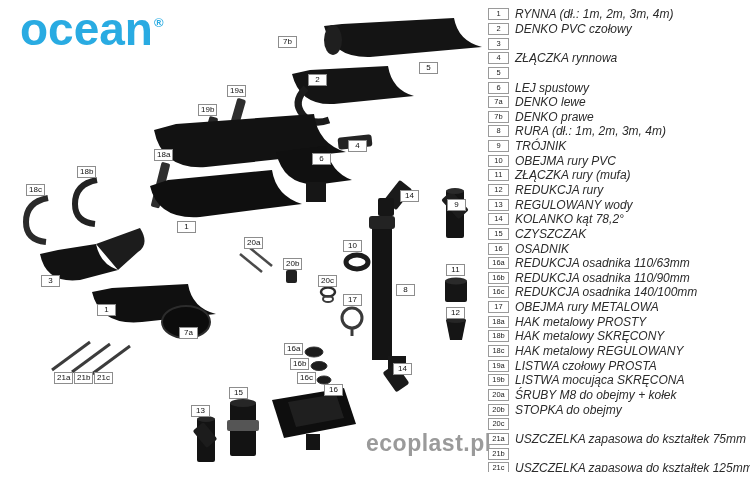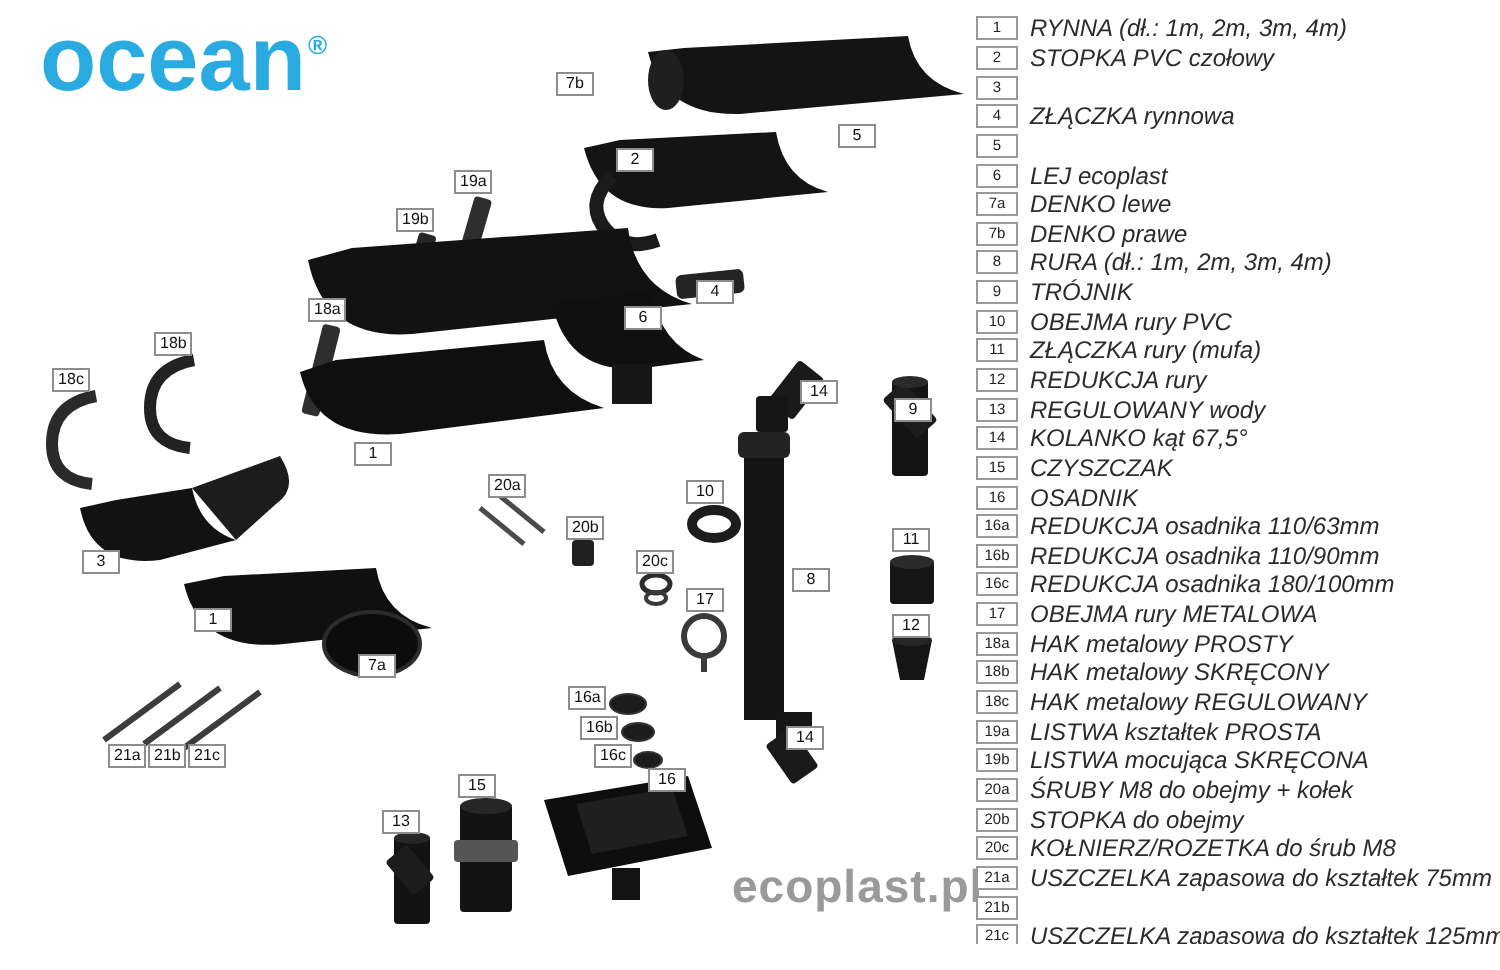--- a/index.html
+++ b/index.html
@@ -175,35 +175,35 @@
 
   <div class="watermark">ecoplast.pl</div>
 
   <div id="legend">
       <div class="lrow">
         <span class="lchip">1</span>
         <span class="ltext">RYNNA (dł.: 1m, 2m, 3m, 4m)</span>
       </div>
       <div class="lrow">
         <span class="lchip">2</span>
-        <span class="ltext">STOPKA PVC czołowy</span>
+        <span class="ltext">DENKO PVC czołowy</span>
       </div>
       <div class="lrow">
         <span class="lchip">3</span>
       </div>
       <div class="lrow">
         <span class="lchip">4</span>
         <span class="ltext">ZŁĄCZKA rynnowa</span>
       </div>
       <div class="lrow">
         <span class="lchip">5</span>
       </div>
       <div class="lrow">
         <span class="lchip">6</span>
-        <span class="ltext">LEJ ecoplast</span>
+        <span class="ltext">LEJ spustowy</span>
       </div>
       <div class="lrow">
         <span class="lchip">7a</span>
         <span class="ltext">DENKO lewe</span>
       </div>
       <div class="lrow">
         <span class="lchip">7b</span>
         <span class="ltext">DENKO prawe</span>
       </div>
       <div class="lrow">
@@ -225,77 +225,76 @@
       <div class="lrow">
         <span class="lchip">12</span>
         <span class="ltext">REDUKCJA rury</span>
       </div>
       <div class="lrow">
         <span class="lchip">13</span>
         <span class="ltext">REGULOWANY wody</span>
       </div>
       <div class="lrow">
         <span class="lchip">14</span>
-        <span class="ltext">KOLANKO kąt 67,5°</span>
+        <span class="ltext">KOLANKO kąt 78,2°</span>
       </div>
       <div class="lrow">
         <span class="lchip">15</span>
         <span class="ltext">CZYSZCZAK</span>
       </div>
       <div class="lrow">
         <span class="lchip">16</span>
         <span class="ltext">OSADNIK</span>
       </div>
       <div class="lrow">
         <span class="lchip">16a</span>
         <span class="ltext">REDUKCJA osadnika 110/63mm</span>
       </div>
       <div class="lrow">
         <span class="lchip">16b</span>
         <span class="ltext">REDUKCJA osadnika 110/90mm</span>
       </div>
       <div class="lrow">
         <span class="lchip">16c</span>
-        <span class="ltext">REDUKCJA osadnika 180/100mm</span>
+        <span class="ltext">REDUKCJA osadnika 140/100mm</span>
       </div>
       <div class="lrow">
         <span class="lchip">17</span>
         <span class="ltext">OBEJMA rury METALOWA</span>
       </div>
       <div class="lrow">
         <span class="lchip">18a</span>
         <span class="ltext">HAK metalowy PROSTY</span>
       </div>
       <div class="lrow">
         <span class="lchip">18b</span>
         <span class="ltext">HAK metalowy SKRĘCONY</span>
       </div>
       <div class="lrow">
         <span class="lchip">18c</span>
         <span class="ltext">HAK metalowy REGULOWANY</span>
       </div>
       <div class="lrow">
         <span class="lchip">19a</span>
-        <span class="ltext">LISTWA kształtek PROSTA</span>
+        <span class="ltext">LISTWA czołowy PROSTA</span>
       </div>
       <div class="lrow">
         <span class="lchip">19b</span>
         <span class="ltext">LISTWA mocująca SKRĘCONA</span>
       </div>
       <div class="lrow">
         <span class="lchip">20a</span>
         <span class="ltext">ŚRUBY M8 do obejmy + kołek</span>
       </div>
       <div class="lrow">
         <span class="lchip">20b</span>
         <span class="ltext">STOPKA do obejmy</span>
       </div>
       <div class="lrow">
         <span class="lchip">20c</span>
-        <span class="ltext">KOŁNIERZ/ROZETKA do śrub M8</span>
       </div>
       <div class="lrow">
         <span class="lchip">21a</span>
         <span class="ltext">USZCZELKA zapasowa do kształtek 75mm</span>
       </div>
       <div class="lrow">
         <span class="lchip">21b</span>
       </div>
       <div class="lrow">
         <span class="lchip">21c</span>

